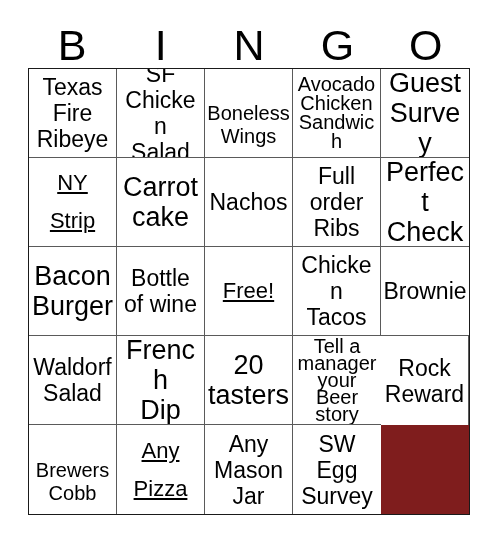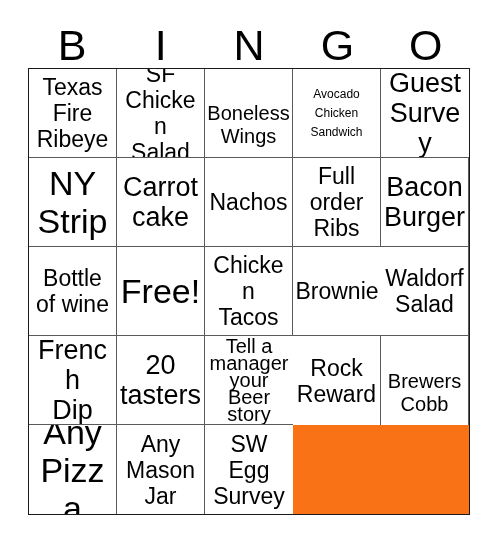--- a/index.html
+++ b/index.html
@@ -50,21 +50,21 @@
     position: absolute;
     left: 28px;
     top: 68px;
     width: 442px;
     height: 447px;
     box-sizing: border-box;
     border: 1.6px solid #1a1a1a;
     display: grid;
     grid-template-columns: repeat(5, 1fr);
     grid-template-rows: repeat(5, 1fr);
-    background: #f97316;
+    background: #7f1d1d;
   }
 
   .cell {
     position: relative;
     box-sizing: border-box;
     border-right: 1px solid #5a5a5a;
     border-bottom: 1px solid #5a5a5a;
     display: flex;
     align-items: center;
     justify-content: center;
@@ -80,25 +80,25 @@
   .cell-text {
     display: block;
     width: 100%;
     text-align: center;
     color: #000000;
     word-wrap: break-word;
     white-space: pre-line;
   }
 
   
-  .fs-xl   { font-size: 34px; line-height: 38px; }
+  .fs-xl   { font-size: 22px; line-height: 38px; text-decoration: underline; }
   .fs-lg   { font-size: 27px; line-height: 30px; }
   .fs-md   { font-size: 23px; line-height: 26px; }
   .fs-sm   { font-size: 20px; line-height: 23px; margin-top: 24px; }
-  .fs-xs   { font-size: 12px; line-height: 19px; }
+  .fs-xs   { font-size: 20px; line-height: 19px; }
   .fs-xxs  { font-size: 20px; line-height: 17px; }
 </style>
 </head>
 <body>
 
 <div id="card">
 
   <div id="bingo-header">
       <div class="header-letter">B</div>
       <div class="header-letter">I</div>
@@ -140,20 +140,24 @@
 cake</span>
       </div>
       <div class="cell row-2 col-3">
         <span class="cell-text fs-md">Nachos</span>
       </div>
       <div class="cell row-2 col-4">
         <span class="cell-text fs-md">Full
 order
 Ribs</span>
       </div>
+      <div class="cell row-2 col-5">
+        <span class="cell-text fs-lg">Perfect
+Check</span>
+      </div>
       <div class="cell row-3 col-2">
         <span class="cell-text fs-lg">Bacon
 Burger</span>
       </div>
       <div class="cell row-3 col-1">
         <span class="cell-text fs-md">Bottle
 of wine</span>
       </div>
       <div class="cell row-3 col-3">
         <span class="cell-text fs-xl">Free!</span>

